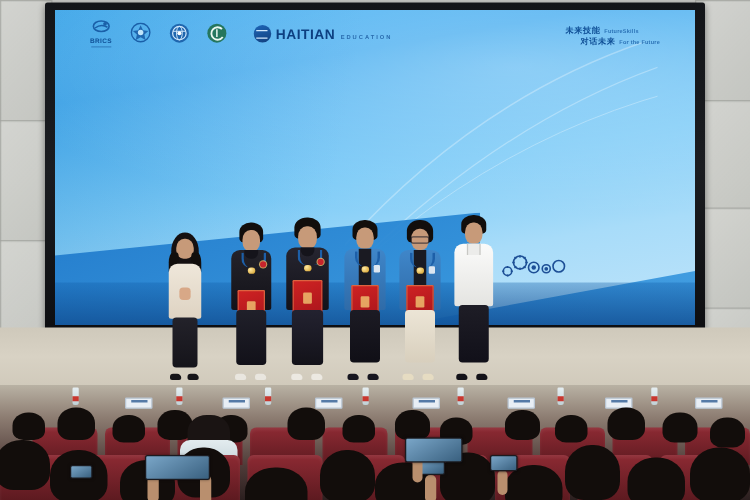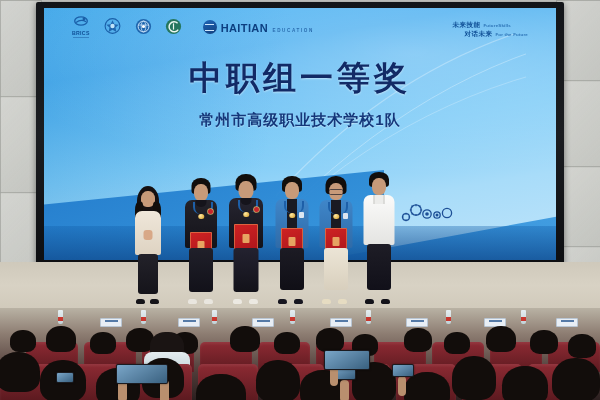--- a/index.html
+++ b/index.html
@@ -203,22 +203,20 @@
       <div class="ln">
         <span class="cn">未来技能</span>
         <span class="en">FutureSkills</span>
       </div>
       <div class="ln ln2">
         <span class="cn">对话未来</span>
         <span class="en">For the Future</span>
       </div>
     </div>
 
-    <div class="headline">中职组一等奖</div>
-    <div class="subline sub1">常州市高级职业技术学校1队</div>
   </div>
 
   <div class="stagefloor"></div>
 
   <div style="position:absolute;left:0;top:0;width:600px;height:318px;">
 
     <div class="person" style="left:129px;bottom:14px;width:38px;height:118px;">
       <div class="hair" style="top:0;width:22px;height:30px;background:#151011;border-radius:50% 50% 26% 26%;"></div>
       <div class="head" style="top:5px;width:14px;height:16px;"></div>
       <div class="hair" style="top:16px;left:calc(50% - 13px);transform:none;width:8px;height:20px;border-radius:40% 20% 50% 30%;"></div>

